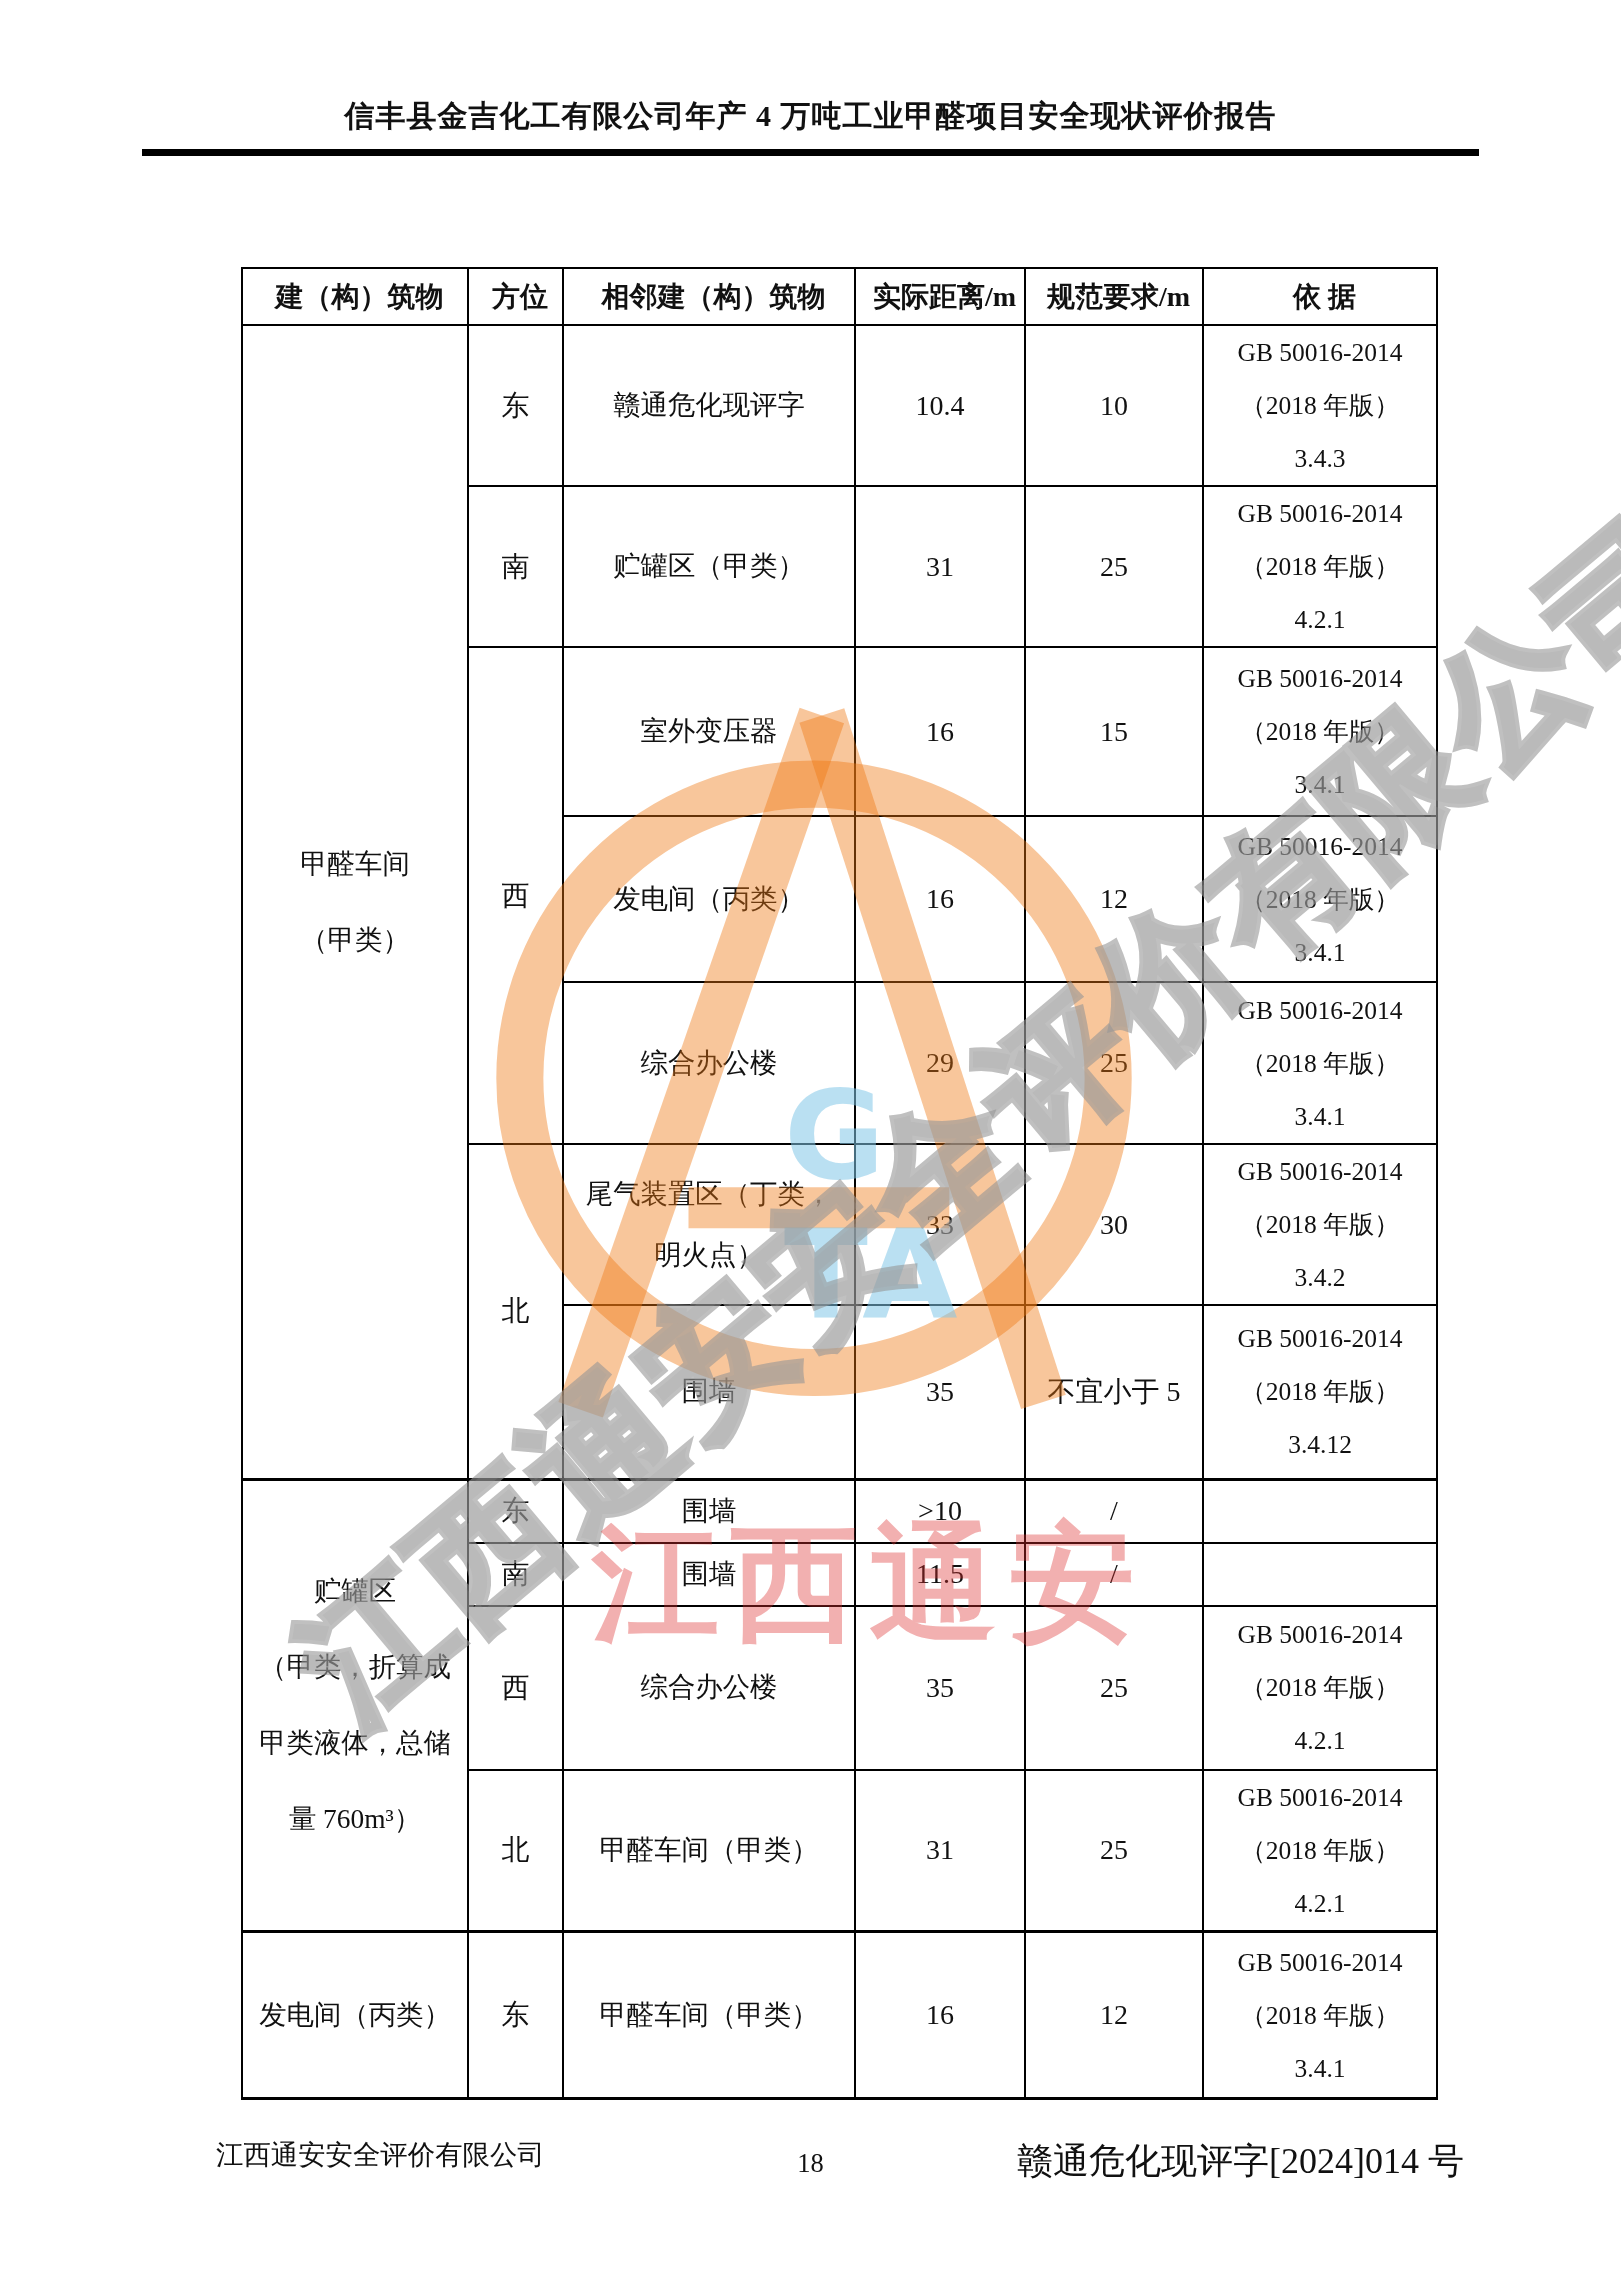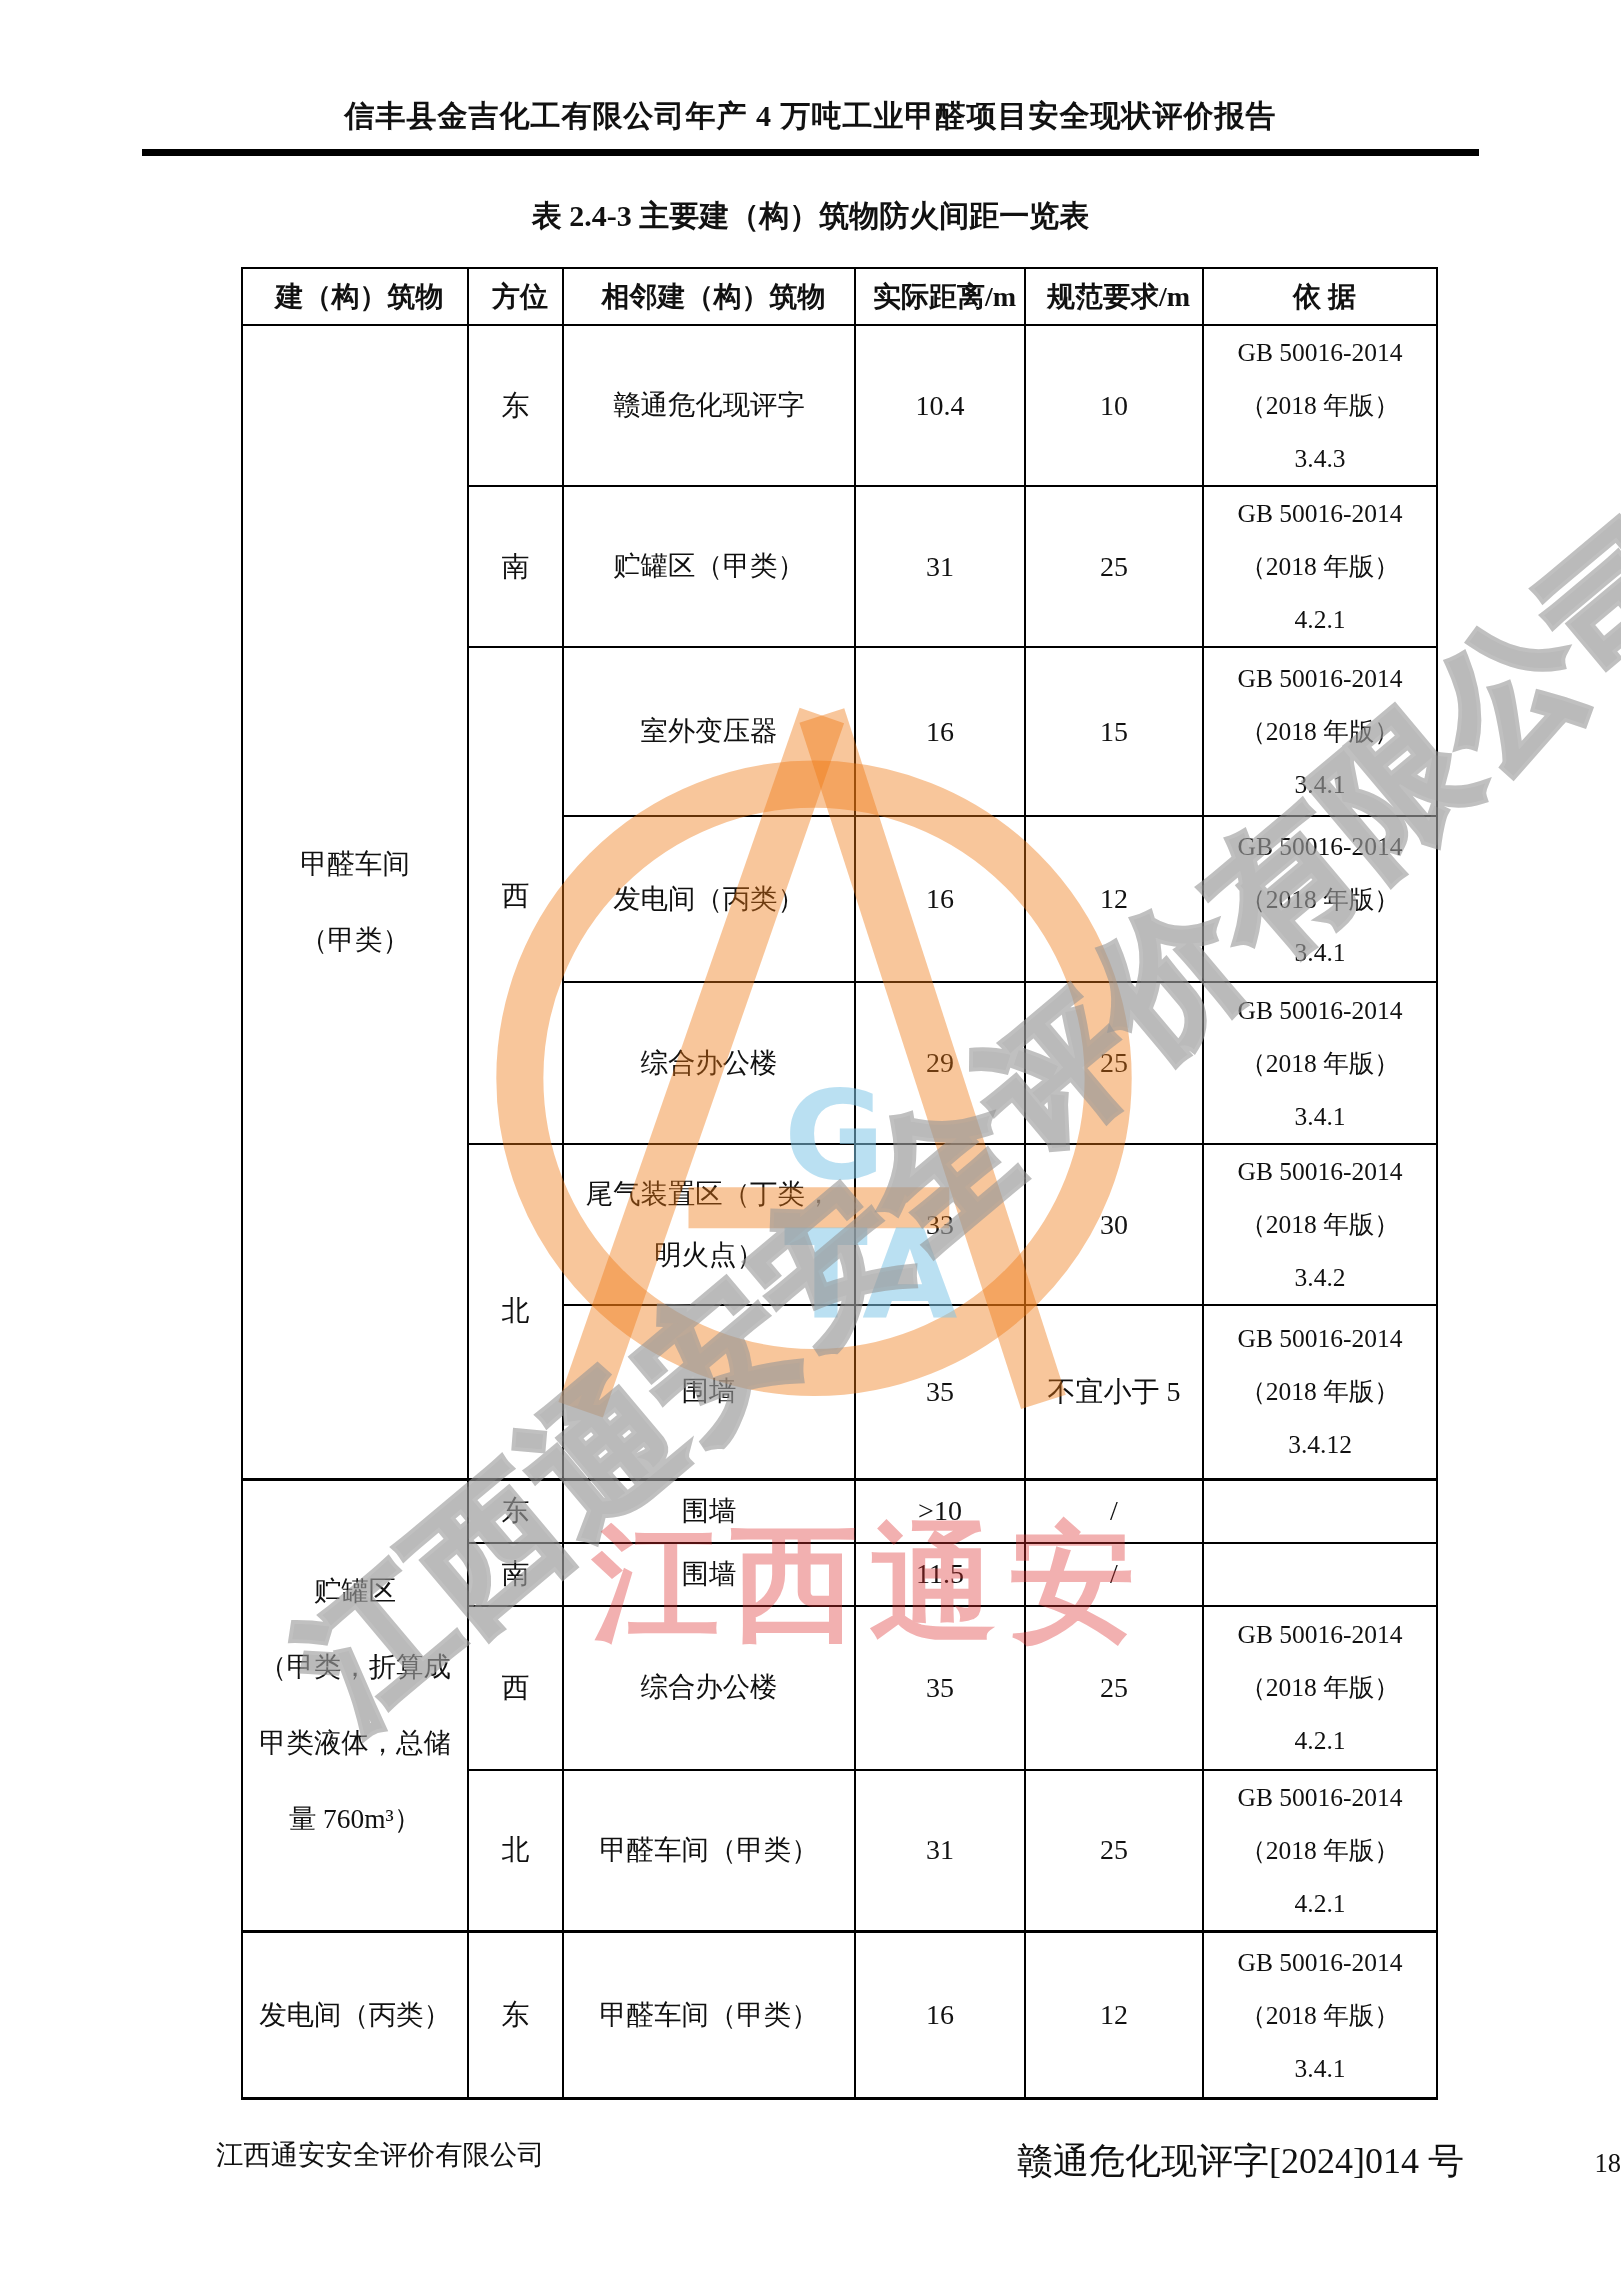--- a/index.html
+++ b/index.html
@@ -37,21 +37,21 @@
   }
   table.main th{font-size:28px;font-weight:bold;padding-left:13px;}
   td.c1{font-size:27.4px;line-height:76px;white-space:pre-line;}
   td.dir{font-size:28px;}
   td.adj{font-size:27.4px;line-height:61px;white-space:pre-line;}
   td.num{font-size:28px;}
   td.dep{font-size:25.5px;line-height:53px;white-space:pre-line;}
   tr.sep td{border-top:3.9px solid #000;}
   
   .footer-left{position:absolute;left:216px;top:2137px;font-size:27.4px;}
-  .footer-page{position:absolute;left:0;top:2148px;width:100%;text-align:right;font-size:26.5px;}
+  .footer-page{position:absolute;left:0;top:2148px;width:100%;text-align:center;font-size:26.5px;}
   .footer-right{position:absolute;right:157px;top:2137px;font-size:36px;}
   
   .watermark{position:absolute;inset:0;pointer-events:none;}
   .wm-logo{position:absolute;left:461px;top:686px;}
   .wm-blue{
     position:absolute;left:784px;top:1066px;
     font-family:"DejaVu Sans","Liberation Sans",sans-serif;
     font-size:123px;line-height:139px;font-weight:bold;letter-spacing:3.9px;
     color:rgba(130,198,232,0.55);white-space:pre-line;text-align:left;
   }
@@ -70,21 +70,20 @@
   }
 </style>
 </head>
 <body>
 
 <div class="page">
 
   <div class="doc-header">信丰县金吉化工有限公司年产 4 万吨工业甲醛项目安全现状评价报告</div>
   <div class="header-rule"></div>
 
-  <div class="table-title">表 2.4-3  主要建（构）筑物防火间距一览表</div>
 
   <table class="main">
     <colgroup>
       <col style="width:226px">
         <col style="width:95px">
         <col style="width:292px">
       <col style="width:170px">
         <col style="width:178px">
         <col style="width:234px">
     </colgroup>

